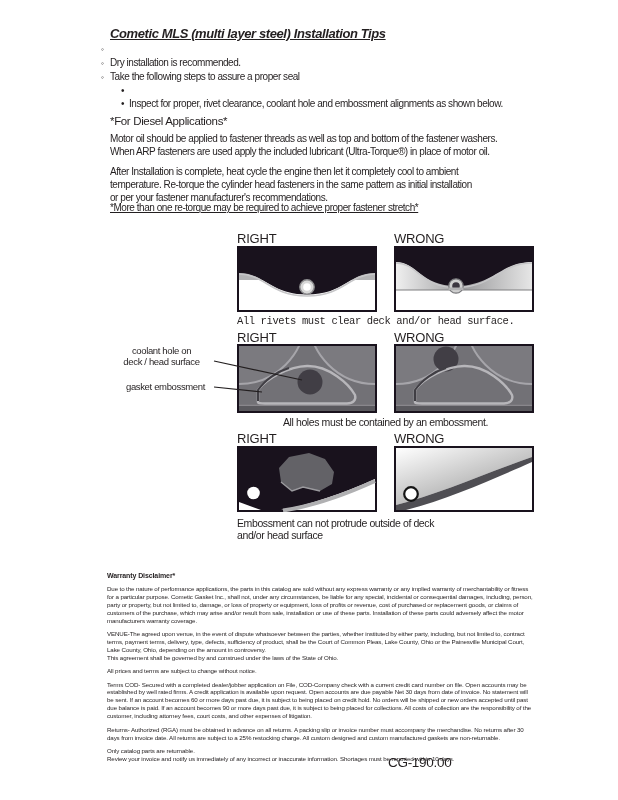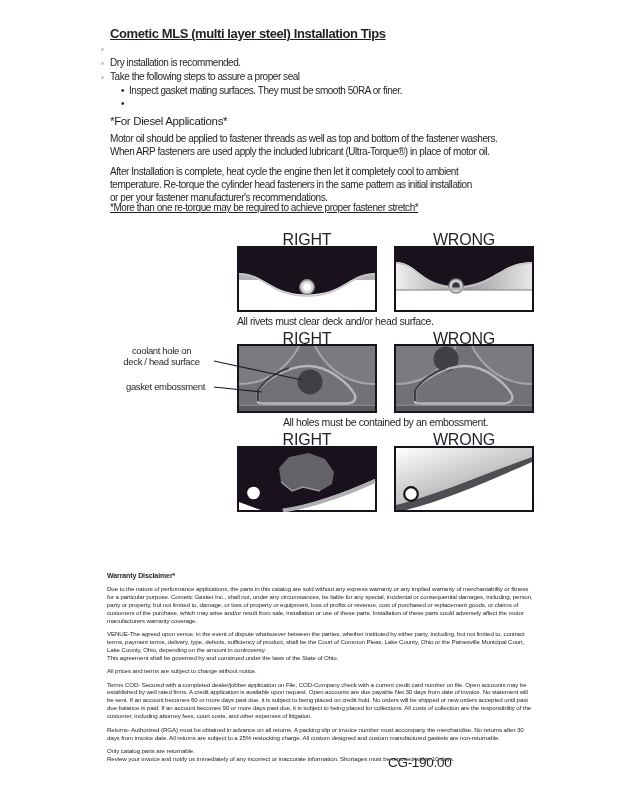--- a/index.html
+++ b/index.html
@@ -1,27 +1,27 @@
 <!DOCTYPE html>
 <html><head>
 <meta charset="utf-8">
 <style>
   html,body{margin:0;padding:0;background:#fff;}
   .page{position:relative;width:618px;height:800px;background:#ffffff;overflow:hidden;
         font-family:"Liberation Sans",sans-serif;color:#231f20;}
   .abs{position:absolute;}
-  .title{font-size:13px;font-weight:bold;letter-spacing:-0.4px;text-decoration:underline;white-space:nowrap;}
+  .title{font-size:13px;font-weight:bold;letter-spacing:-0.4px;text-decoration:underline;white-space:nowrap;font-style:italic;}
   .body-text{font-size:10px;letter-spacing:-0.45px;line-height:13px;white-space:pre-line;}
   .bullets{font-size:10px;letter-spacing:-0.45px;line-height:13px;}
   .brow{display:flex;align-items:baseline;}
   .brow .mark{width:9px;font-size:8.5px;flex:0 0 9px;}
   .brow.sub{padding-left:20px;}
   .brow.sub .mark{font-size:10px;width:8px;flex:0 0 8px;}
   .sec-head{font-size:11.5px;font-weight:normal;letter-spacing:-0.35px;white-space:nowrap;}
-  .fig-label{font-size:16px;letter-spacing:-0.2px;text-align:center;width:140px;}
+  .fig-label{font-size:13px;letter-spacing:-0.2px;text-align:left;width:140px;}
   .fig-caption{font-size:10.5px;letter-spacing:-0.4px;line-height:12px;white-space:pre-line;}
   .callout{font-size:9.5px;letter-spacing:-0.35px;line-height:10.5px;text-align:center;white-space:pre-line;}
   .disc{width:426px;}
   .disc h4{margin:0 0 6px 0;font-size:7px;letter-spacing:-0.1px;}
   .disc p{margin:0 0 5.5px 0;font-size:6.2px;letter-spacing:-0.12px;line-height:7.9px;white-space:pre-line;}
   .pagenum{font-size:13.5px;letter-spacing:-0.3px;}
   svg{display:block;}
   .overlay{pointer-events:none;}
 </style>
 </head>
@@ -38,24 +38,24 @@
     <div class="brow">
       <span class="mark">◦</span>
       <span>Dry installation is recommended.</span>
     </div>
     <div class="brow">
       <span class="mark">◦</span>
       <span>Take the following steps to assure a proper seal</span>
     </div>
     <div class="brow sub">
       <span class="mark">•</span>
-      <span>Inspect gasket mating surfaces.  They must be smooth 50RA or finer.</span>
     </div>
     <div class="brow sub">
       <span class="mark">•</span>
+      <span>Inspect for proper, rivet clearance, coolant hole and embossment alignments as shown below.</span>
     </div>
   </div>
 
   <div class="abs sec-head" style="left:110px;top:115px;">*For Diesel Applications*</div>
   <div class="abs body-text" style="left:110px;top:132px;width:470px;">Motor oil should be applied to fastener threads as well as top and bottom of the fastener washers.
 When ARP fasteners are used apply the included lubricant (Ultra-Torque®) in place of motor oil.</div>
   <div class="abs body-text" style="left:110px;top:165px;width:470px;">After Installation is complete, heat cycle the engine then let it completely cool to ambient
 temperature. Re-torque the cylinder head fasteners in the same pattern as initial installation
 or per your fastener manufacturer's recommendations.</div>
   <div class="abs body-text" style="left:110px;top:201px;width:470px;text-decoration:underline;">*More than one re-torque may be required to achieve proper fastener stretch*</div>
@@ -84,21 +84,21 @@
       <rect x="1" y="1" width="138" height="64" fill="#ffffff" stroke="#19121d" stroke-width="2"></rect>
       <rect x="2" y="16" width="136" height="28" fill="url(#sg1)"></rect>
       <line x1="2" y1="44" x2="138" y2="44" stroke="#7e7e80" stroke-width="1"></line>
       <path d="M2,2 H138 V16 C106,16 100,40 62,40 C27,40 23,16 2,16 Z" fill="#19121d"></path>
       <path d="M2,17 C23,17 27,41.5 62,41.5 C100,41.5 106,17 138,17" fill="none" stroke="#c6c6c8" stroke-width="1.4"></path>
       <circle cx="62" cy="40" r="7.2" fill="#cfcfcf" stroke="#77777a" stroke-width="1.3"></circle>
       <circle cx="62" cy="40" r="3.8" fill="#3c3741"></circle>
       <rect x="54.5" y="41.5" width="15" height="2.6" fill="#b2b2b4"></rect>
     </svg>
 
-    <div class="abs fig-caption" style="left:127px;top:84px;width:330px;">All rivets must clear deck and/or head surface.</div>
+    <div class="abs fig-caption" style="left:127px;top:84px;width:330px;font-family:Liberation Mono, monospace;">All rivets must clear deck and/or head surface.</div>
   </div>
 
   <div class="abs" style="left:110px;top:330px;width:470px;height:102px;">
     <div class="abs fig-label" style="left:127px;top:0;">RIGHT</div>
     <div class="abs fig-label" style="left:284px;top:0;">WRONG</div>
 
     <div class="abs callout" style="left:0;top:16px;width:103px;">coolant hole on
 deck / head surface</div>
     <div class="abs callout" style="left:8px;top:52px;width:95px;">gasket embossment</div>
 
@@ -166,20 +166,22 @@
           <stop offset="0" stop-color="#ffffff"></stop>
             <stop offset="1" stop-color="#999"></stop>
         </linearGradient>
       </defs>
       <rect x="1" y="1" width="138" height="64" fill="#ffffff" stroke="#19121d" stroke-width="2"></rect>
       <path d="M2,2 H138 V11 C92,27 42,49 2,59 Z" fill="url(#sg3)"></path>
       <path d="M138,11 C92,27 42,49 2,59 L2,64 L12,64 C58,52 104,31 138,16 Z" fill="#4f4e53"></path>
       <circle cx="17" cy="48" r="6.8" fill="#ffffff" stroke="#151515" stroke-width="2.2"></circle>
     </svg>
 
+    <div class="abs fig-caption" style="left:127px;top:86px;width:260px;">Embossment can not protrude outside of deck
+and/or head surface</div>
   </div>
 
   <div class="abs disc" style="left:107px;top:572px;">
     <h4>Warranty Disclaimer*</h4>
     <p>Due to the nature of performance applications, the parts in this catalog are sold without any express warranty or any implied warranty of merchantability or fitness for a particular purpose.  Cometic Gasket Inc., shall not, under any circumstances, be liable for any special, incidental or consequential damages, including, person, party or property, but not limited to, damage, or loss of property or equipment, loss of profits or revenue, cost of purchased or replacement goods, or claims of customers of the purchase, which may arise and/or result from sale, installation or use of these parts.  Installation of these parts could adversely affect the motor manufacturers warranty coverage.</p>
     <p>VENUE-The agreed upon venue, in the event of dispute whatsoever between the parties, whether instituted by either party, including, but not limited to, contract terms, payment terms, delivery, type, defects, sufficiency of product, shall be the Court of Common Pleas, Lake County, Ohio or the Painesville Municipal Court, Lake County, Ohio, depending on the amount in controversy.
 This agreement shall be governed by and construed under the laws of the State of Ohio.</p>
     <p>All prices and terms are subject to change without notice.</p>
     <p>Terms COD- Secured with a completed dealer/jobber application on File, COD-Company check with a current credit card number on file.  Open accounts may be established by well rated firms.  A credit application is available upon request.  Open accounts are due payable Net 30 days from date of invoice.  No statement will be sent.  If an account becomes 60 or more days past due, it is subject to being placed on credit hold.  No orders will be shipped or new orders accepted until past due balance is paid.  If an account becomes 90 or more days past due, it is subject to being placed for collections.  All costs of collection are the responsibility of the customer, including attorney fees, court costs, and other expenses of litigation.</p>
     <p>Returns- Authorized (RGA) must be obtained in advance on all returns.  A packing slip or invoice number must accompany the merchandise.  No returns after 30 days from invoice date.  All returns are subject to a 25% restocking charge.  All custom designed and custom manufactured gaskets are non-returnable.</p>

